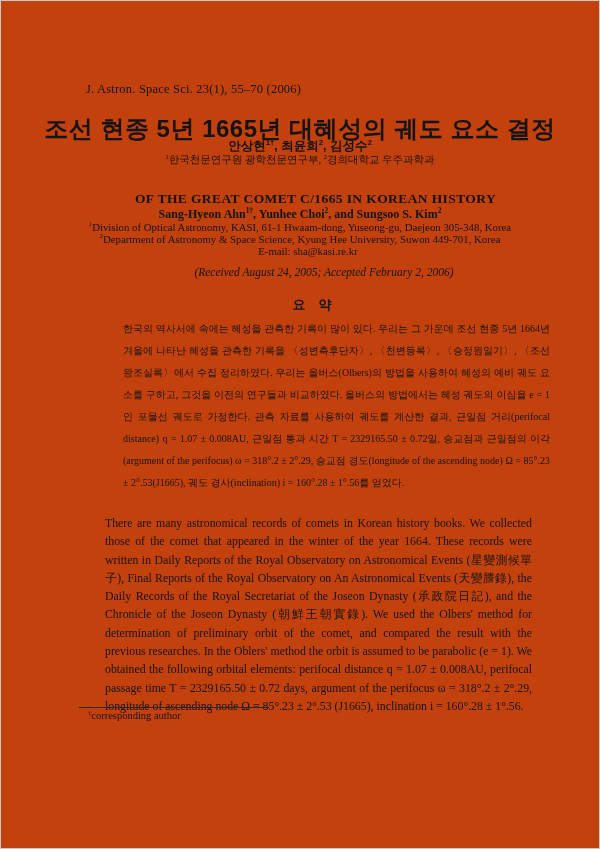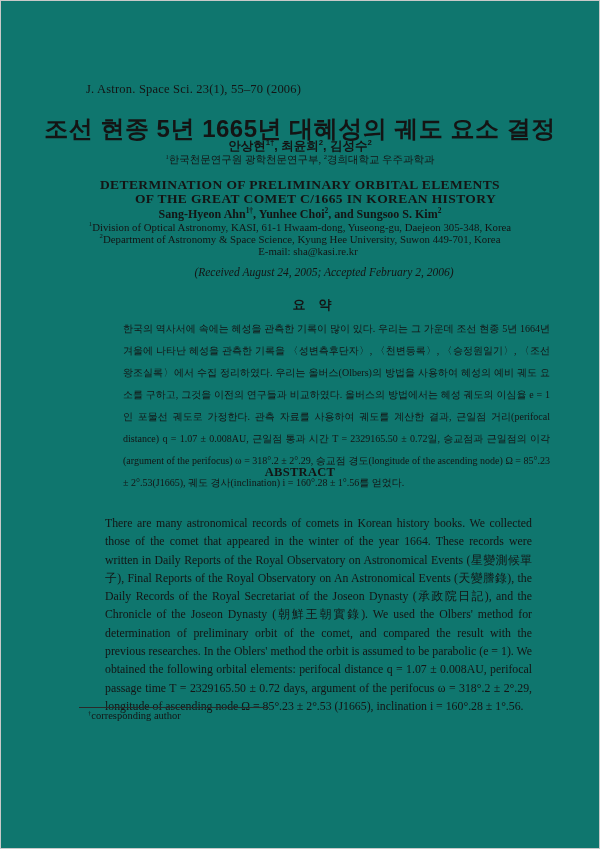--- a/index.html
+++ b/index.html
@@ -1,20 +1,20 @@
 <!DOCTYPE html>
 <html><head>
 <meta charset="utf-8">
 <style>
   html, body { margin: 0; padding: 0; background: #e9e9e9; }
   .page {
     position: relative;
     width: 598px;
     height: 847px;
-    background: #0f766e;
+    background: #c2410c;
     border: 1px solid #c9c9c9;
     overflow: hidden;
     color: #141414;
     font-family: "Liberation Serif", "DejaVu Serif", serif;
   }
   .abs { position: absolute; }
   .center { left: 0; right: 0; text-align: center; }
   .journal-line { top: 81px; left: 85px; font-size: 12.5px; letter-spacing: 0.2px; }
   .title-kr { top: 112px; font-size: 24px; font-weight: 700;
               font-family: "Liberation Sans", "DejaVu Sans", sans-serif; letter-spacing: 0.5px; }
@@ -50,21 +50,20 @@
   <div class="abs center title-kr">조선 현종 5년 1665년 대혜성의 궤도 요소 결정</div>
 
   <div class="abs center authors-kr">
     <span>안상현</span><sup>1†</sup><span>, 최윤희</span><sup>2</sup><span>, 김성수</span><sup>2</sup>
   </div>
 
   <div class="abs center affil-kr">
     <sup>1</sup><span>한국천문연구원 광학천문연구부, </span><sup>2</sup><span>경희대학교 우주과학과</span>
   </div>
 
-  <div class="abs center title-en-1">DETERMINATION OF PRELIMINARY ORBITAL ELEMENTS</div>
   <div class="abs center title-en-2">OF THE GREAT COMET C/1665 IN KOREAN HISTORY</div>
 
   <div class="abs center authors-en">
     <span>Sang-Hyeon Ahn</span><sup>1†</sup><span>, Yunhee Choi</span><sup>2</sup><span>, and Sungsoo S. Kim</span><sup>2</sup>
   </div>
 
   <div class="abs center affil-en-1">
     <sup>1</sup><span>Division of Optical Astronomy, KASI, 61-1 Hwaam-dong, Yuseong-gu, Daejeon 305-348, Korea</span>
   </div>
   <div class="abs center affil-en-2">
@@ -72,21 +71,20 @@
   </div>
 
   <div class="abs center email">E-mail: sha@kasi.re.kr</div>
 
   <div class="abs center dates">(Received August 24, 2005; Accepted February 2, 2006)</div>
 
   <div class="abs center h-kr">요　약</div>
 
   <div class="abs abstract-kr">한국의 역사서에 속에는 혜성을 관측한 기록이 많이 있다. 우리는 그 가운데 조선 현종 5년 1664년 겨울에 나타난 혜성을 관측한 기록을 〈성변측후단자〉, 〈천변등록〉, 〈승정원일기〉, 〈조선왕조실록〉에서 수집 정리하였다. 우리는 올버스(Olbers)의 방법을 사용하여 혜성의 예비 궤도 요소를 구하고, 그것을 이전의 연구들과 비교하였다. 올버스의 방법에서는 혜성 궤도의 이심율 e = 1인 포물선 궤도로 가정한다. 관측 자료를 사용하여 궤도를 계산한 결과, 근일점 거리(perifocal distance) q = 1.07 ± 0.008AU, 근일점 통과 시간 T = 2329165.50 ± 0.72일, 승교점과 근일점의 이각(argument of the perifocus) ω = 318°.2 ± 2°.29, 승교점 경도(longitude of the ascending node) Ω = 85°.23 ± 2°.53(J1665), 궤도 경사(inclination) i = 160°.28 ± 1°.56를 얻었다.</div>
 
-  <div class="abs center h-en">ABSTRACT</div>
 
   <div class="abs abstract-en">There are many astronomical records of comets in Korean history books. We collected those of the comet that appeared in the winter of the year 1664. These records were written in Daily Reports of the Royal Observatory on Astronomical Events (星變測候單子), Final Reports of the Royal Observatory on An Astronomical Events (天變謄錄), the Daily Records of the Royal Secretariat of the Joseon Dynasty (承政院日記), and the Chronicle of the Joseon Dynasty (朝鮮王朝實錄). We used the Olbers' method for determination of preliminary orbit of the comet, and compared the result with the previous researches. In the Oblers' method the orbit is assumed to be parabolic (e = 1). We obtained the following orbital elements: perifocal distance q = 1.07 ± 0.008AU, perifocal passage time T = 2329165.50 ± 0.72 days, argument of the perifocus ω = 318°.2 ± 2°.29, longitude of ascending node Ω = 85°.23 ± 2°.53 (J1665), inclination i = 160°.28 ± 1°.56.</div>
 
   <div class="abs footnote-rule"></div>
 
   <div class="abs footnote">
     <sup>†</sup><span>corresponding author</span>
   </div>
 
 

